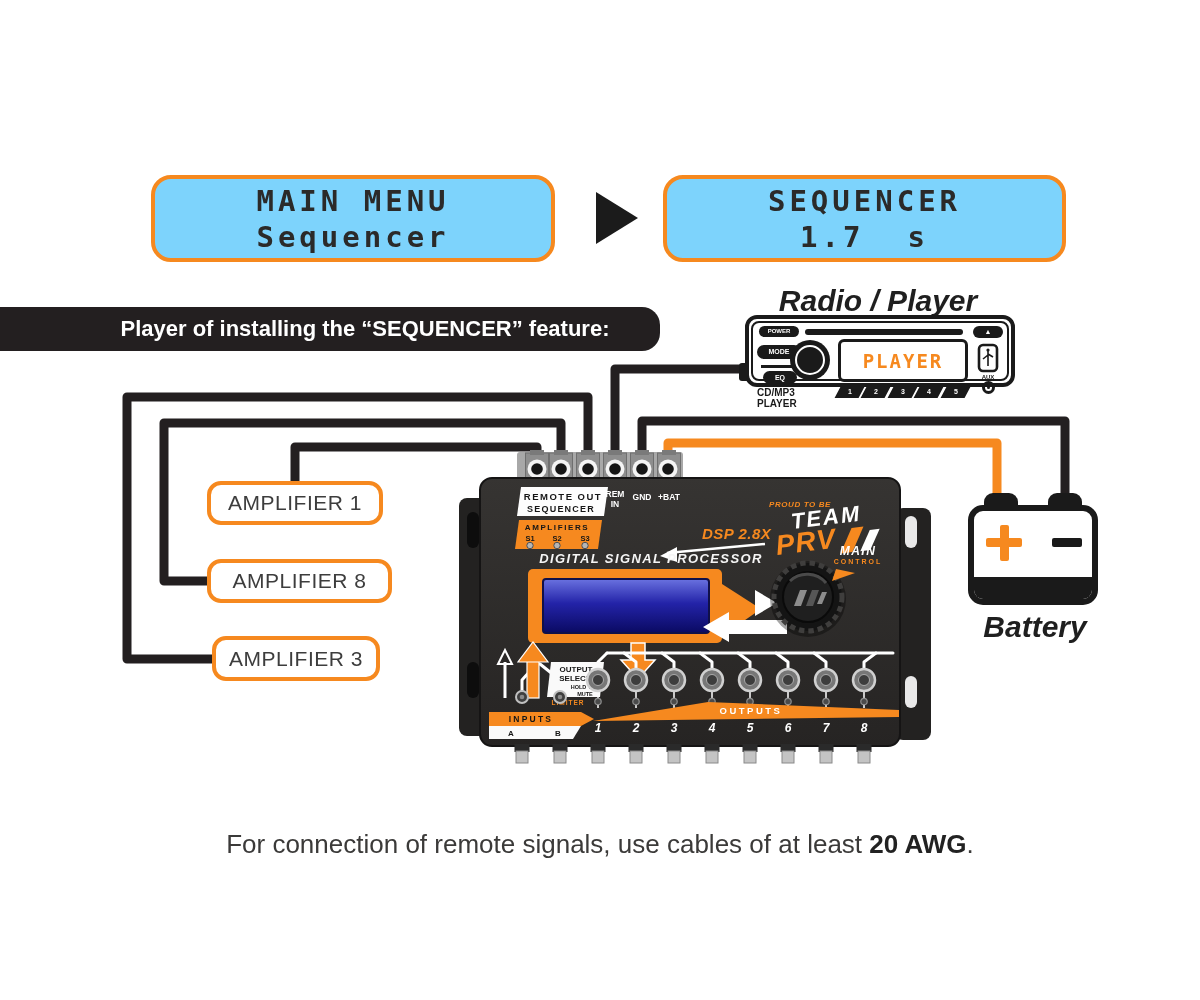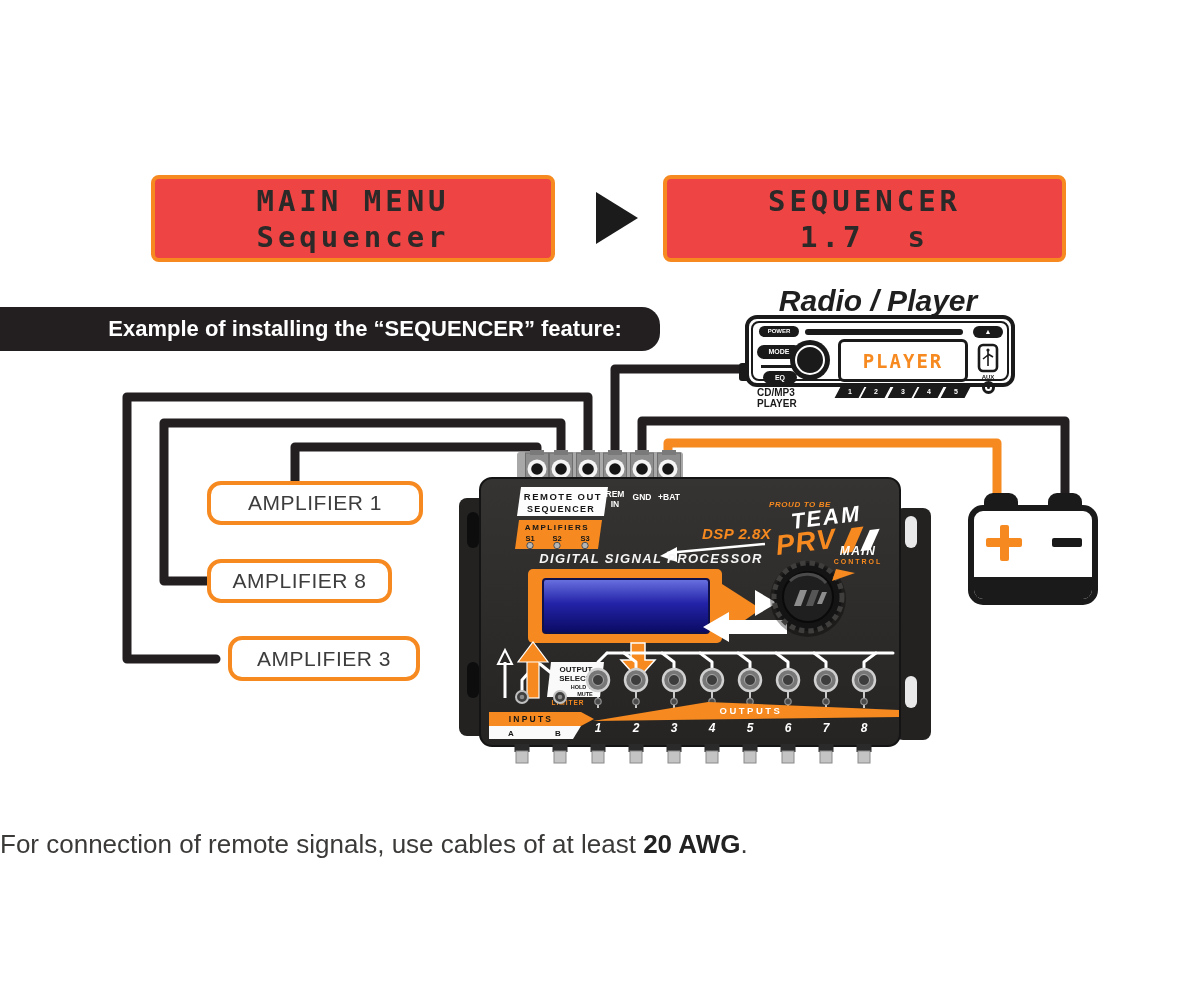--- a/index.html
+++ b/index.html
@@ -4,21 +4,21 @@
 <style>
   :root{ --accent:#F6891F; --ink:#231F20; --lcd_blue:#15159A; }
   *{margin:0;padding:0;box-sizing:border-box;}
   body{background:#fff;font-family:"Liberation Sans",sans-serif;}
   .canvas{position:relative;width:1200px;height:1000px;background:#fff;overflow:hidden;}
   .abs{position:absolute;}
   svg{display:block;}
   svg text{font-family:"Liberation Sans",sans-serif;}
 
   
-  .lcd-box{position:absolute;border:4px solid var(--accent);border-radius:8px;background:#ef4444;
+  .lcd-box{position:absolute;border:4px solid var(--accent);border-radius:20px;background:#7dd3fc;
            display:flex;flex-direction:column;align-items:center;justify-content:center;}
   .lcd-line{font-family:"DejaVu Sans Mono",monospace;font-weight:700;font-size:29px;
             letter-spacing:4px;color:#2b2a29;line-height:36px;white-space:pre;}
   .flow-arrow{position:absolute;width:0;height:0;border-left:42px solid #1b1b1b;
               border-top:26px solid transparent;border-bottom:26px solid transparent;}
 
   
   .banner{position:absolute;left:0;top:307px;width:660px;height:44px;background:var(--ink);
           border-radius:0 18px 18px 0;color:#fff;font-weight:700;font-size:22px;
           line-height:44px;text-align:center;padding-left:70px;}
@@ -46,21 +46,21 @@
 
   
   .battery-hump{position:absolute;background:#1a1a1a;border-radius:9px 9px 0 0;}
   .battery-body{position:absolute;left:968px;top:505px;width:130px;height:100px;background:#fff;
                 border:6px solid #1a1a1a;border-radius:15px;overflow:hidden;}
   .battery-band{position:absolute;left:0;bottom:0;width:100%;height:22px;background:#1a1a1a;}
   .bat-bar{position:absolute;background:var(--accent);border-radius:2px;}
   .bat-minus{position:absolute;background:#1a1a1a;border-radius:2px;}
 
   
-  .footer{position:absolute;left:0;top:826px;width:1200px;font-size:26px;color:#3b3a39;line-height:36px;}
+  .footer{position:absolute;left:0;top:826px;width:1200px;text-align:center;font-size:26px;color:#3b3a39;line-height:36px;}
   .footer b{color:#222;}
 
   
   .fa{fill:var(--accent);} .fw{fill:#fff;} .fk{fill:#161616;}
   .wire{stroke:var(--ink);stroke-width:9;fill:none;stroke-linejoin:round;stroke-linecap:round;}
   .wire-accent{stroke:var(--accent);stroke-width:9;fill:none;stroke-linejoin:round;stroke-linecap:round;}
   .harness{stroke:#fff;stroke-width:3;fill:none;stroke-linejoin:round;stroke-linecap:round;}
 </style>
 </head>
 <body>
@@ -81,21 +81,21 @@
     <div class="lcd-line">Sequencer</div>
   </div>
 
   <div class="flow-arrow" style="left:596px;top:192px;z-index:2"></div>
 
   <div class="lcd-box" style="left:663px;top:175px;width:403px;height:87px;z-index:2">
     <div class="lcd-line">SEQUENCER</div>
     <div class="lcd-line">1.7  s</div>
   </div>
 
-  <div class="banner" style="z-index:2">Example of installing the “SEQUENCER” feature:</div>
+  <div class="banner" style="z-index:2">Player of installing the “SEQUENCER” feature:</div>
 
   <div class="script-label" style="left:778px;top:284px;width:200px;z-index:2">Radio / Player</div>
 
   <div class="radio" style="z-index:2">
     <div class="abs" style="left:-10px;top:44px;width:10px;height:18px;background:#1a1a1a;border-radius:3px 0 0 3px;"></div>
     <div class="radio-inner-frame"></div>
     <div class="pill" style="left:10px;top:7px;width:40px;height:11px;font-size:6px;line-height:11px;">POWER</div>
     <div class="abs" style="left:56px;top:10px;width:158px;height:6px;background:#1a1a1a;border-radius:3px;"></div>
     <div class="pill" style="left:224px;top:7px;width:30px;height:12px;font-size:7px;line-height:12px;border-radius:6px;">▲</div>
     <div class="pill" style="left:8px;top:26px;width:44px;height:14px;font-size:7px;line-height:14px;">MODE</div>
@@ -127,23 +127,23 @@
       <rect x="2" y="2" width="18" height="26" rx="4" fill="none" stroke="#1a1a1a" stroke-width="2.6"></rect>
       <path d="M11 23 V7 M11 12 L6 16 M11 11 L16 14" stroke="#1a1a1a" stroke-width="1.6" fill="none"></path>
       <circle cx="11" cy="7" r="1.6" fill="#1a1a1a"></circle>
     </svg>
     <div class="abs" style="left:228px;top:55px;width:22px;font-size:6px;font-weight:800;color:#1a1a1a;text-align:center;">AUX</div>
     <div class="abs" style="left:233px;top:62px;width:13px;height:13px;border:3px solid #1a1a1a;border-radius:50%;">
       <div class="abs" style="left:2px;top:2px;width:3px;height:3px;background:#1a1a1a;border-radius:50%;"></div>
     </div>
   </div>
 
-  <div class="amp" style="left:207px;top:481px;width:216px;height:44px;z-index:2">AMPLIFIER 1</div>
+  <div class="amp" style="left:207px;top:481px;width:176px;height:44px;z-index:2">AMPLIFIER 1</div>
   <div class="amp" style="left:207px;top:559px;width:185px;height:44px;z-index:2">AMPLIFIER 8</div>
-  <div class="amp" style="left:228px;top:636px;width:192px;height:45px;z-index:2">AMPLIFIER 3</div>
+  <div class="amp" style="left:212px;top:636px;width:168px;height:45px;z-index:2">AMPLIFIER 3</div>
 
   <svg class="abs" style="left:455px;top:450px;z-index:2" width="505" height="320" viewBox="0 0 505 320">
     <defs>
       <linearGradient id="lcd" x1="0" y1="0" x2="0" y2="1">
         <stop offset="0" stop-color="#6a72e0"></stop>
           <stop offset="0.45" stop-color="#2323a8"></stop>
           <stop offset="1" stop-color="#0a0a62"></stop>
       </linearGradient>
       <linearGradient id="bodyg" x1="0" y1="0" x2="0" y2="1">
         <stop offset="0" stop-color="#363432"></stop>
@@ -423,16 +423,17 @@
   </svg>
 
   <div class="battery-hump" style="left:984px;top:493px;width:34px;height:16px;z-index:2"></div>
   <div class="battery-hump" style="left:1048px;top:493px;width:34px;height:16px;z-index:2"></div>
   <div class="battery-body" style="z-index:2">
     <div class="bat-bar" style="left:12px;top:27px;width:36px;height:9px;"></div>
     <div class="bat-bar" style="left:25.5px;top:13.5px;width:9px;height:36px;"></div>
     <div class="bat-minus" style="left:78px;top:27px;width:30px;height:9px;"></div>
     <div class="battery-band"></div>
   </div>
+  <div class="script-label" style="left:945px;top:610px;width:180px;z-index:2">Battery</div>
 
   <div class="footer" style="z-index:2"><span>For connection of remote signals, use cables of at least </span><b>20 AWG</b><span>.</span></div>
 
 </div>
 
 </body></html>

